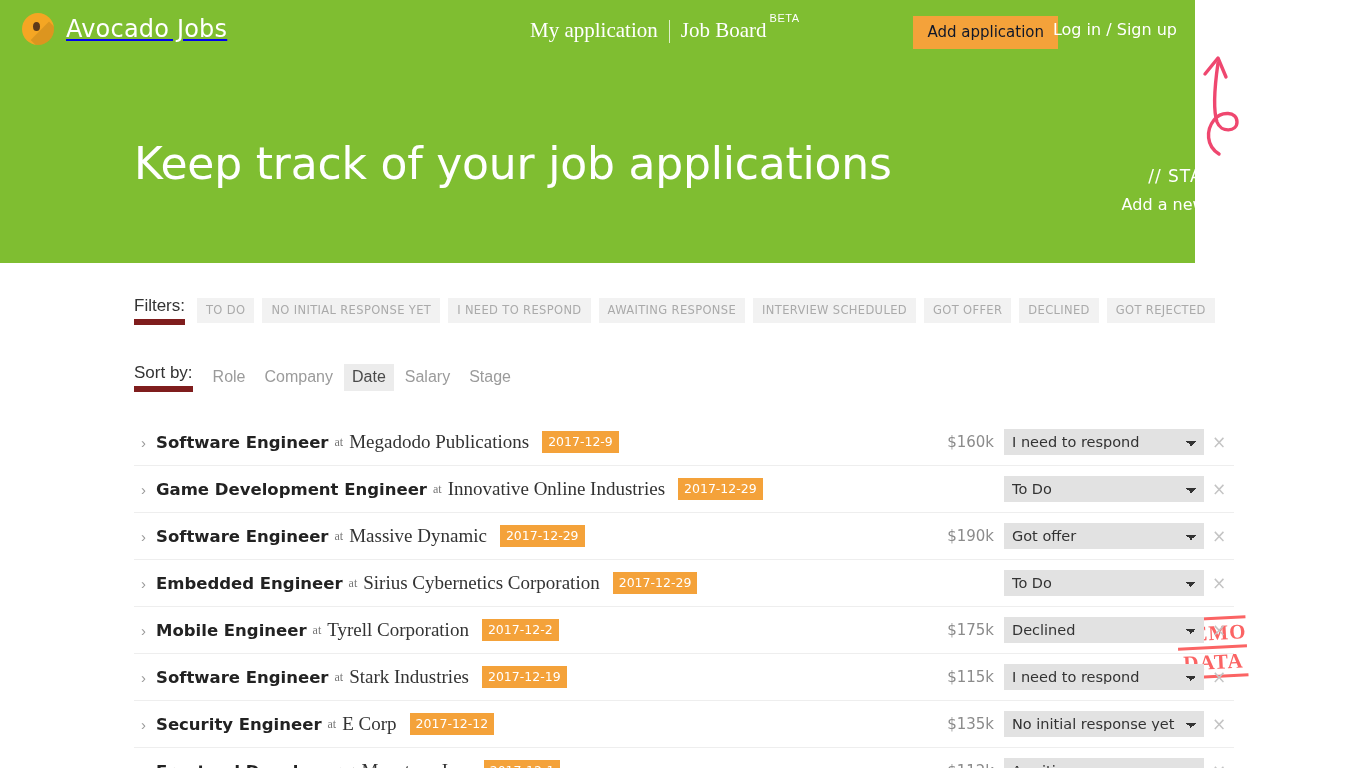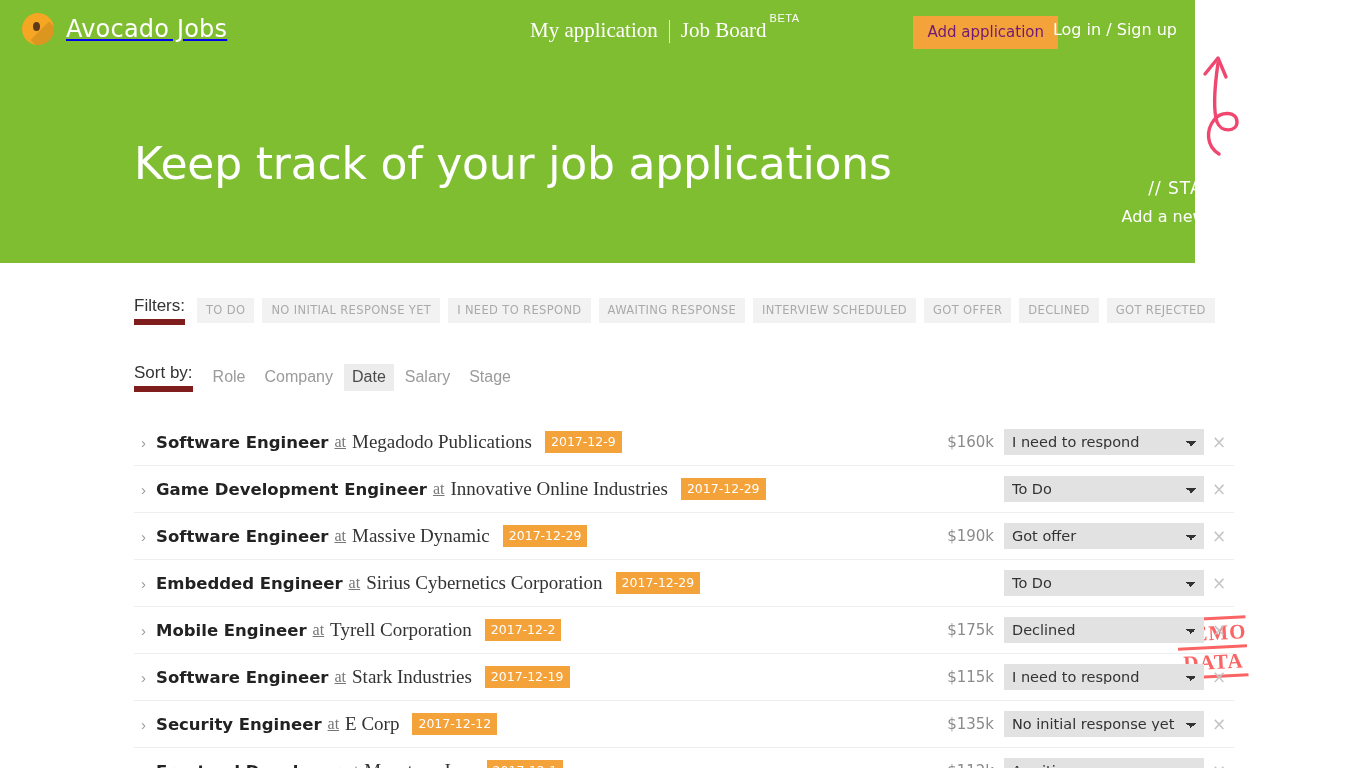--- a/index.html
+++ b/index.html
@@ -66,21 +66,21 @@
   }
   .beta {
     font-family:"Liberation Sans", sans-serif;
     font-size:11px; letter-spacing:.6px;
     vertical-align:super; margin-left:3px;
     position:relative; top:-7px;
   }
 
   .add-app-btn {
     position:absolute; right:137px; top:16px;
-    background:#f4a23a; color:#701a75;
+    background:#f4a23a; color:#0f172a;
     border:none; cursor:pointer;
     padding:7px 14px 8px 14px;
     font-size:15px;
     font-family:"DejaVu Sans", sans-serif;
     white-space:nowrap;
   }
   .login-link {
     position:absolute; right:18px; top:20px;
     color:#ffffff; font-size:16px; text-decoration:none;
     font-family:"DejaVu Sans", sans-serif;
@@ -94,21 +94,21 @@
     font-family:"DejaVu Sans", sans-serif;
   }
 
   .start-here-wrap {
     position:absolute; left:1090px; top:50px;
     width:270px; text-align:center;
   }
   .arrow-svg { display:block; margin:0 auto; }
   .start-here {
     color:#ffffff; font-size:17px; letter-spacing:1px;
-    margin-top:18px; white-space:nowrap;
+    margin-top:6px; white-space:nowrap;
     font-family:"DejaVu Sans", sans-serif;
   }
   .start-sub {
     color:#ffffff; font-size:16px; margin-top:9px;
     white-space:nowrap;
     font-family:"DejaVu Sans", sans-serif;
   }
 
   
   .controls { position:relative; padding:0 0 0 0; }
@@ -175,24 +175,23 @@
   .job-main {
     flex:1 1 auto; display:flex; align-items:center;
     min-width:0; overflow:hidden;
   }
   .role {
     font-size:16.5px; font-weight:bold; color:#222222;
     font-family:"DejaVu Sans", sans-serif;
     white-space:nowrap;
   }
   .at {
-    font-size:16px; color:#777777; margin:0 6px;
+    font-size:12px; color:#777777; margin:0 6px;
     font-family:"Liberation Serif", serif;
     white-space:nowrap;
-    text-decoration:underline;
   }
   .company {
     font-size:19px; color:#333333;
     font-family:"Liberation Serif", serif;
     white-space:nowrap;
   }
   .date-badge {
     background:#f4a23a; color:#ffffff;
     font-size:12.5px; padding:3px 6px 4px 6px;
     margin-left:13px; white-space:nowrap;

